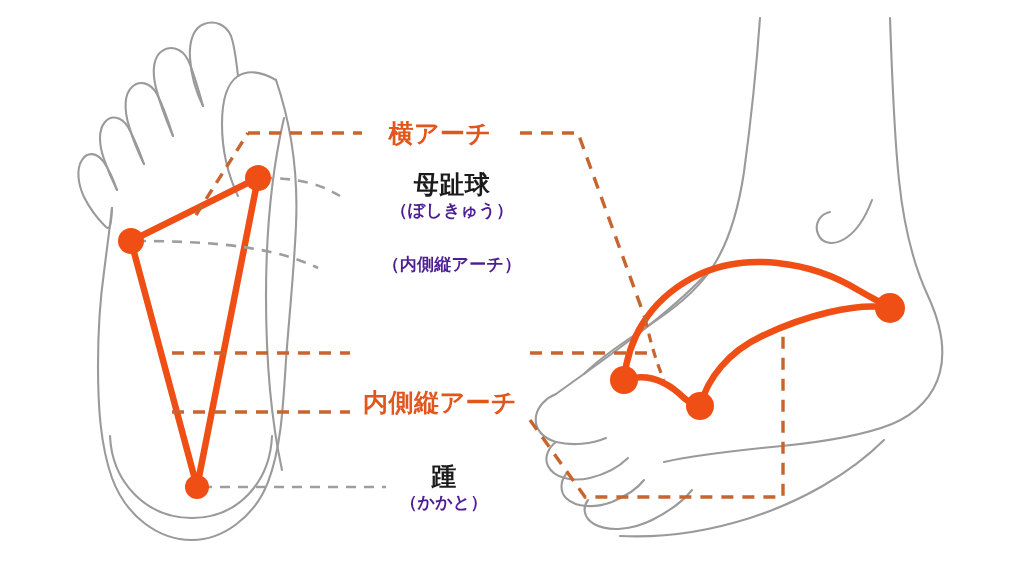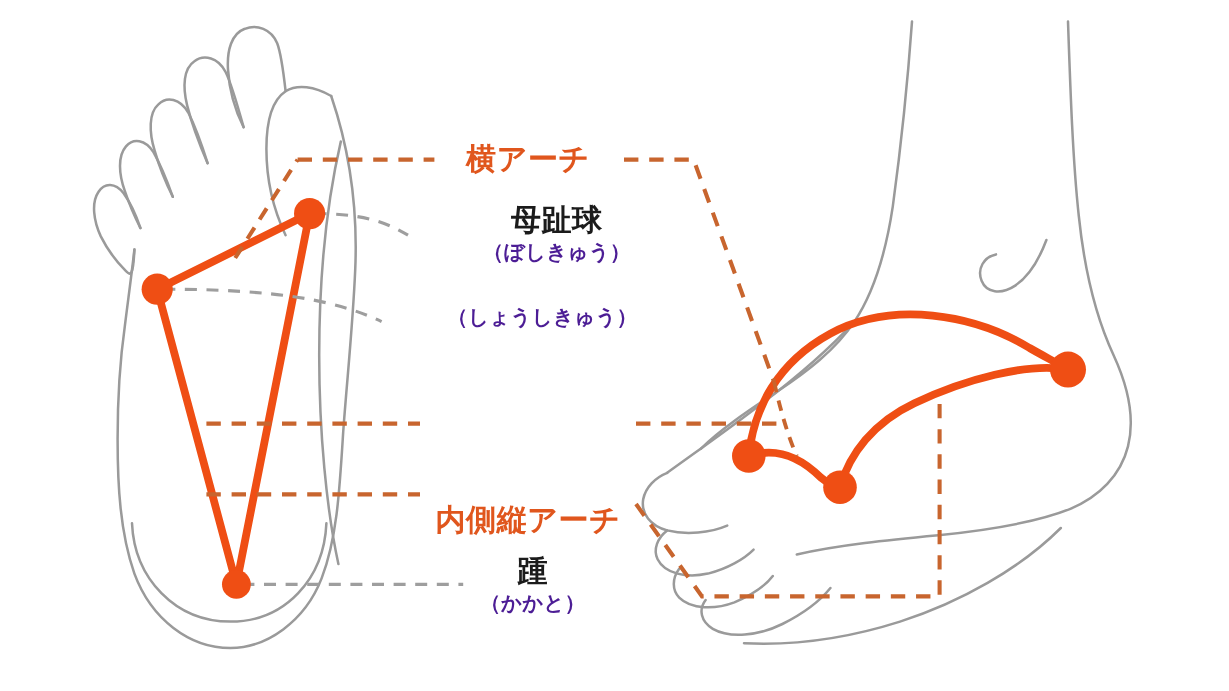--- a/index.html
+++ b/index.html
@@ -244,31 +244,31 @@
         <circle cx="624" cy="380" r="14" fill="#ef4e14"></circle>
         <circle cx="700" cy="406" r="14" fill="#ef4e14"></circle>
         <circle cx="890" cy="308" r="15" fill="#ef4e14"></circle>
       </g>
     </svg>
 
   <div class="lbl arch-label" style="left:440px; top:119px;">
     <span class="main">横アーチ</span>
   </div>
 
-  <div class="lbl part-label" style="left:452px; top:170px;margin-left:12px;">
+  <div class="lbl part-label" style="left:452px; top:170px;">
     <span class="main">母趾球</span>
     <span class="kana">（ぼしきゅう）</span>
   </div>
 
   <div class="lbl part-label" style="left:452px; top:252px;">
-    <span class="kana">（しょうしきゅう）</span>
-  </div>
-
-
-  <div class="lbl arch-label" style="left:440px; top:420px;">
+    <span class="kana">（内側縦アーチ）</span>
+  </div>
+
+
+  <div class="lbl arch-label" style="left:440px; top:388px;">
     <span class="main">内側縦アーチ</span>
   </div>
 
   <div class="lbl part-label" style="left:444px; top:462px;">
     <span class="main">踵</span>
     <span class="kana">（かかと）</span>
   </div>
 
 </div>
 

